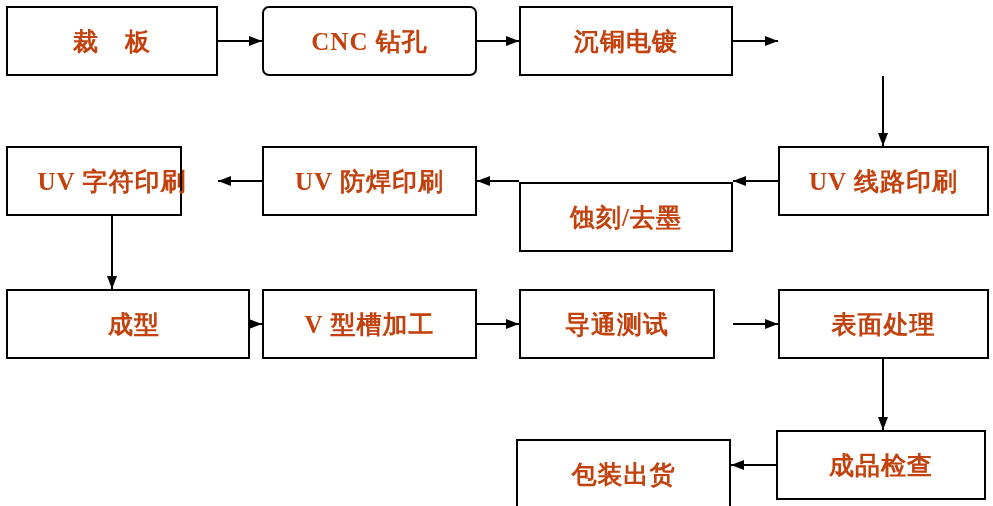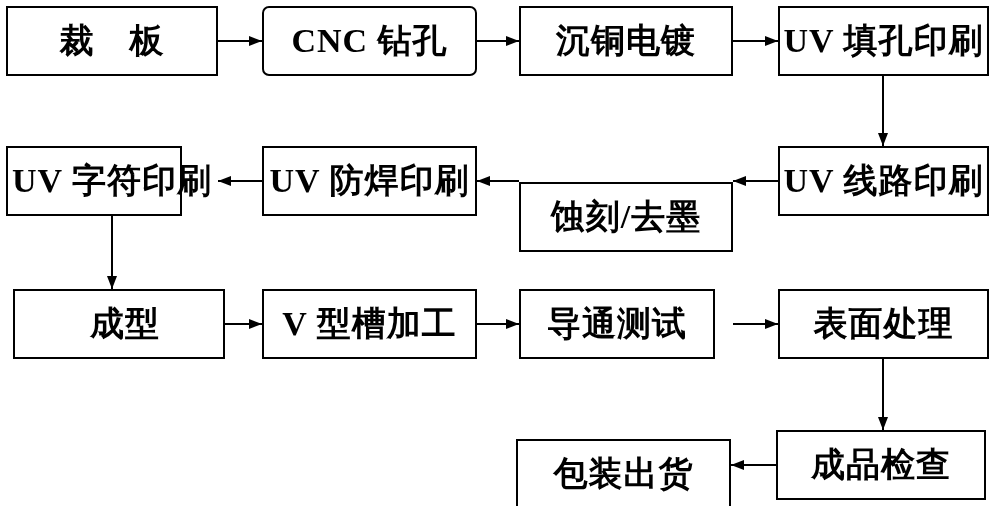--- a/index.html
+++ b/index.html
@@ -25,38 +25,38 @@
   }
   .node {
     position: absolute;
     height: 70px;
     box-sizing: border-box;
     border: 2px solid #000000;
     background: #ffffff;
     display: flex;
     align-items: center;
     justify-content: center;
-    font-size: 34px;
+    font-size: 25px;
     font-weight: bold;
-    color: #000000;
+    color: #c2410c;
     white-space: nowrap;
     letter-spacing: 1px;
   }
   
   .n-cut        { left: 6px;   top: 6px;   width: 212px; }
   .n-cnc        { left: 262px; top: 6px;   width: 215px; border-radius: 7px; }
   .n-copper     { left: 519px; top: 6px;   width: 214px; }
   .n-holefill   { left: 778px; top: 6px;   width: 211px; }
   
   .n-legend     { left: 6px;   top: 146px; width: 176px; padding-left: 36px; }
   .n-soldermask { left: 262px; top: 146px; width: 215px; }
   .n-etch       { left: 519px; top: 146px; width: 214px; margin-top: 36px; }
   .n-circuit    { left: 778px; top: 146px; width: 211px; }
   
-  .n-forming    { left: 13px;   top: 289px; width: 212px; padding-left: 12px; }
+  .n-forming    { left: 6px;   top: 289px; width: 244px; padding-left: 12px; }
   .n-vgroove    { left: 262px; top: 289px; width: 215px; }
   .n-test       { left: 519px; top: 289px; width: 196px; }
   .n-surface    { left: 778px; top: 289px; width: 211px; }
   
   .n-packing    { left: 516px; top: 430px; width: 215px; margin-top: 9px; }
   .n-inspect    { left: 776px; top: 430px; width: 210px; }
 
   .watermark {
     position: absolute;
     left: 378px;
@@ -100,21 +100,20 @@
 
     <line x1="883" y1="359" x2="883" y2="430" stroke="#000" stroke-width="2" marker-end="url(#ah)"></line>
 
     <line x1="776" y1="465" x2="731" y2="465" stroke="#000" stroke-width="2" marker-end="url(#ah)"></line>
   </svg>
 
 
   <div class="node n-cut">裁　板</div>
   <div class="node n-cnc">CNC 钻孔</div>
   <div class="node n-copper">沉铜电镀</div>
-  <div class="node n-holefill">UV 填孔印刷</div>
 
   <div class="node n-circuit">UV 线路印刷</div>
   <div class="node n-etch">蚀刻/去墨</div>
   <div class="node n-soldermask">UV 防焊印刷</div>
   <div class="node n-legend">UV 字符印刷</div>
 
   <div class="node n-forming">成型</div>
   <div class="node n-vgroove">V 型槽加工</div>
   <div class="node n-test">导通测试</div>
   <div class="node n-surface">表面处理</div>

